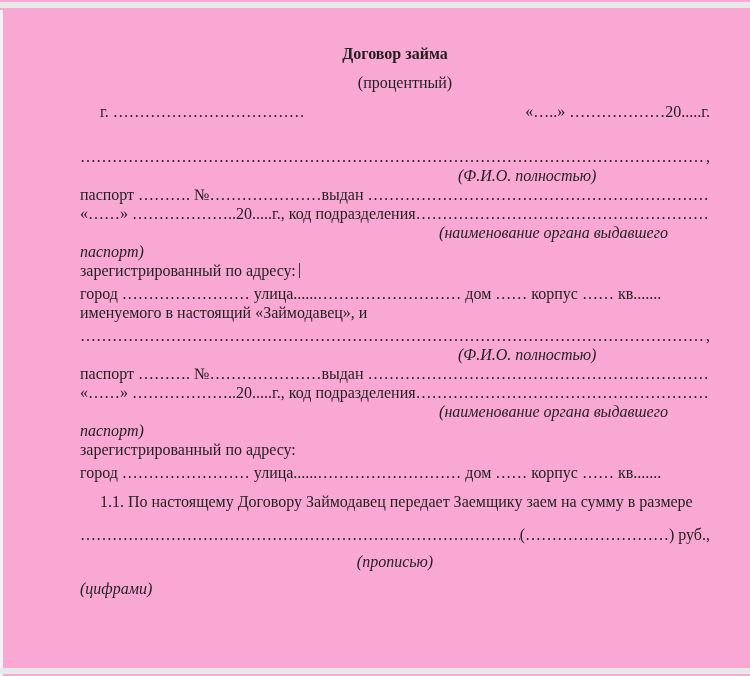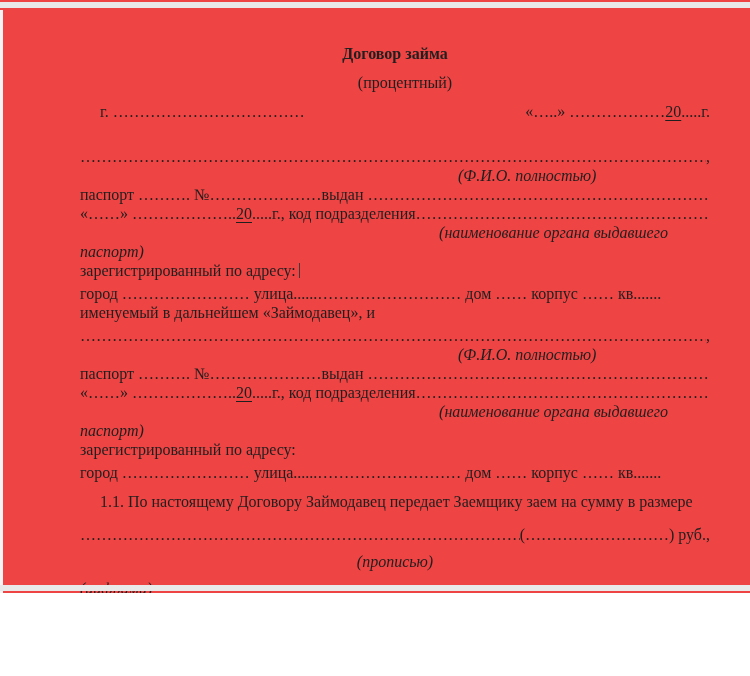--- a/index.html
+++ b/index.html
@@ -1,36 +1,36 @@
 <!DOCTYPE html>
 <html><head>
 <meta charset="utf-8">
 <style>
   html,body{margin:0;padding:0;}
   body{
     width:750px;height:676px;overflow:hidden;
     background:#ffffff;color:#1f1f1f;
     font-family:"Liberation Serif", serif;
   }
-  .viewport{position:relative;width:750px;height:593px;background:#ef4444;overflow:hidden;}
+  .viewport{position:relative;width:750px;height:676px;background:#f9a8d4;overflow:hidden;}
   .edge-top{position:absolute;top:2px;left:0;right:0;height:6px;background:#e9e9e9;z-index:6;}
   .edge-bottom{position:absolute;bottom:2px;left:0;right:0;height:6px;background:#e9e9e9;z-index:6;}
   .edge-left{position:absolute;top:10px;bottom:0;left:0;width:3px;background:#f4f4f4;z-index:6;}
   .page{
     position:absolute;inset:0;
     padding:44px 40px 0 80px;
     font-size:16px;line-height:19px;
     z-index:1;
   }
   .line{white-space:nowrap;overflow:hidden;}
   .line.row{display:flex;align-items:baseline;}
   .center{text-align:center;}
   .b{font-weight:700;}
   .i{font-style:italic;}
-  .u{text-decoration:underline;text-underline-offset:3px;text-decoration-thickness:1px;text-align:center;}
+  .u{text-underline-offset:3px;text-decoration-thickness:1px;text-align:center;}
   .sq{
     text-decoration-line:underline;
     text-decoration-style:wavy;
     text-decoration-color:#3f51d1;
     text-decoration-thickness:1px;
     text-underline-offset:4px;
   }
   .fill{flex:1 1 auto;overflow:hidden;min-width:0;}
   .grow{flex:1 1 auto;}
   .cap60{padding-left:60%;font-style:italic;}
@@ -77,21 +77,21 @@
         <span>«……» ……………….. </span>
         <span class="u">20</span>
         <span class="sq">.....</span>
         <span> г., код подразделения </span>
         <span class="fill">………………………………………………………………</span>
       </div>
       <div class="line i cap58"><span>(наименование </span><span class="sq">органа</span><span> выдавшего</span></div>
       <div class="line i"><span>паспорт)</span></div>
       <div class="line"><span>зарегистрированный по адресу:</span><span class="caret"></span></div>
       <div class="line g4"><span>город …………………… улица</span><span class="sq">......</span><span>……………………… дом …… корпус …… кв.</span><span class="sq">......</span></div>
-      <div class="line"><span>именуемый в дальнейшем «Займодавец», и</span></div>
+      <div class="line"><span>именуемого в настоящий «Займодавец», и</span></div>
       <div class="line row g4">
         <span class="fill">………………………………………………………………………………………………………………………………</span>
         <span>,</span>
       </div>
       <div class="line i cap60"><span>(Ф.И.О. полностью)</span></div>
       <div class="line row">
         <span>паспорт ………. №………………… </span>
         <span class="sq">выдан ……</span>
         <span class="fill">………………………………………………………………</span>
       </div>

